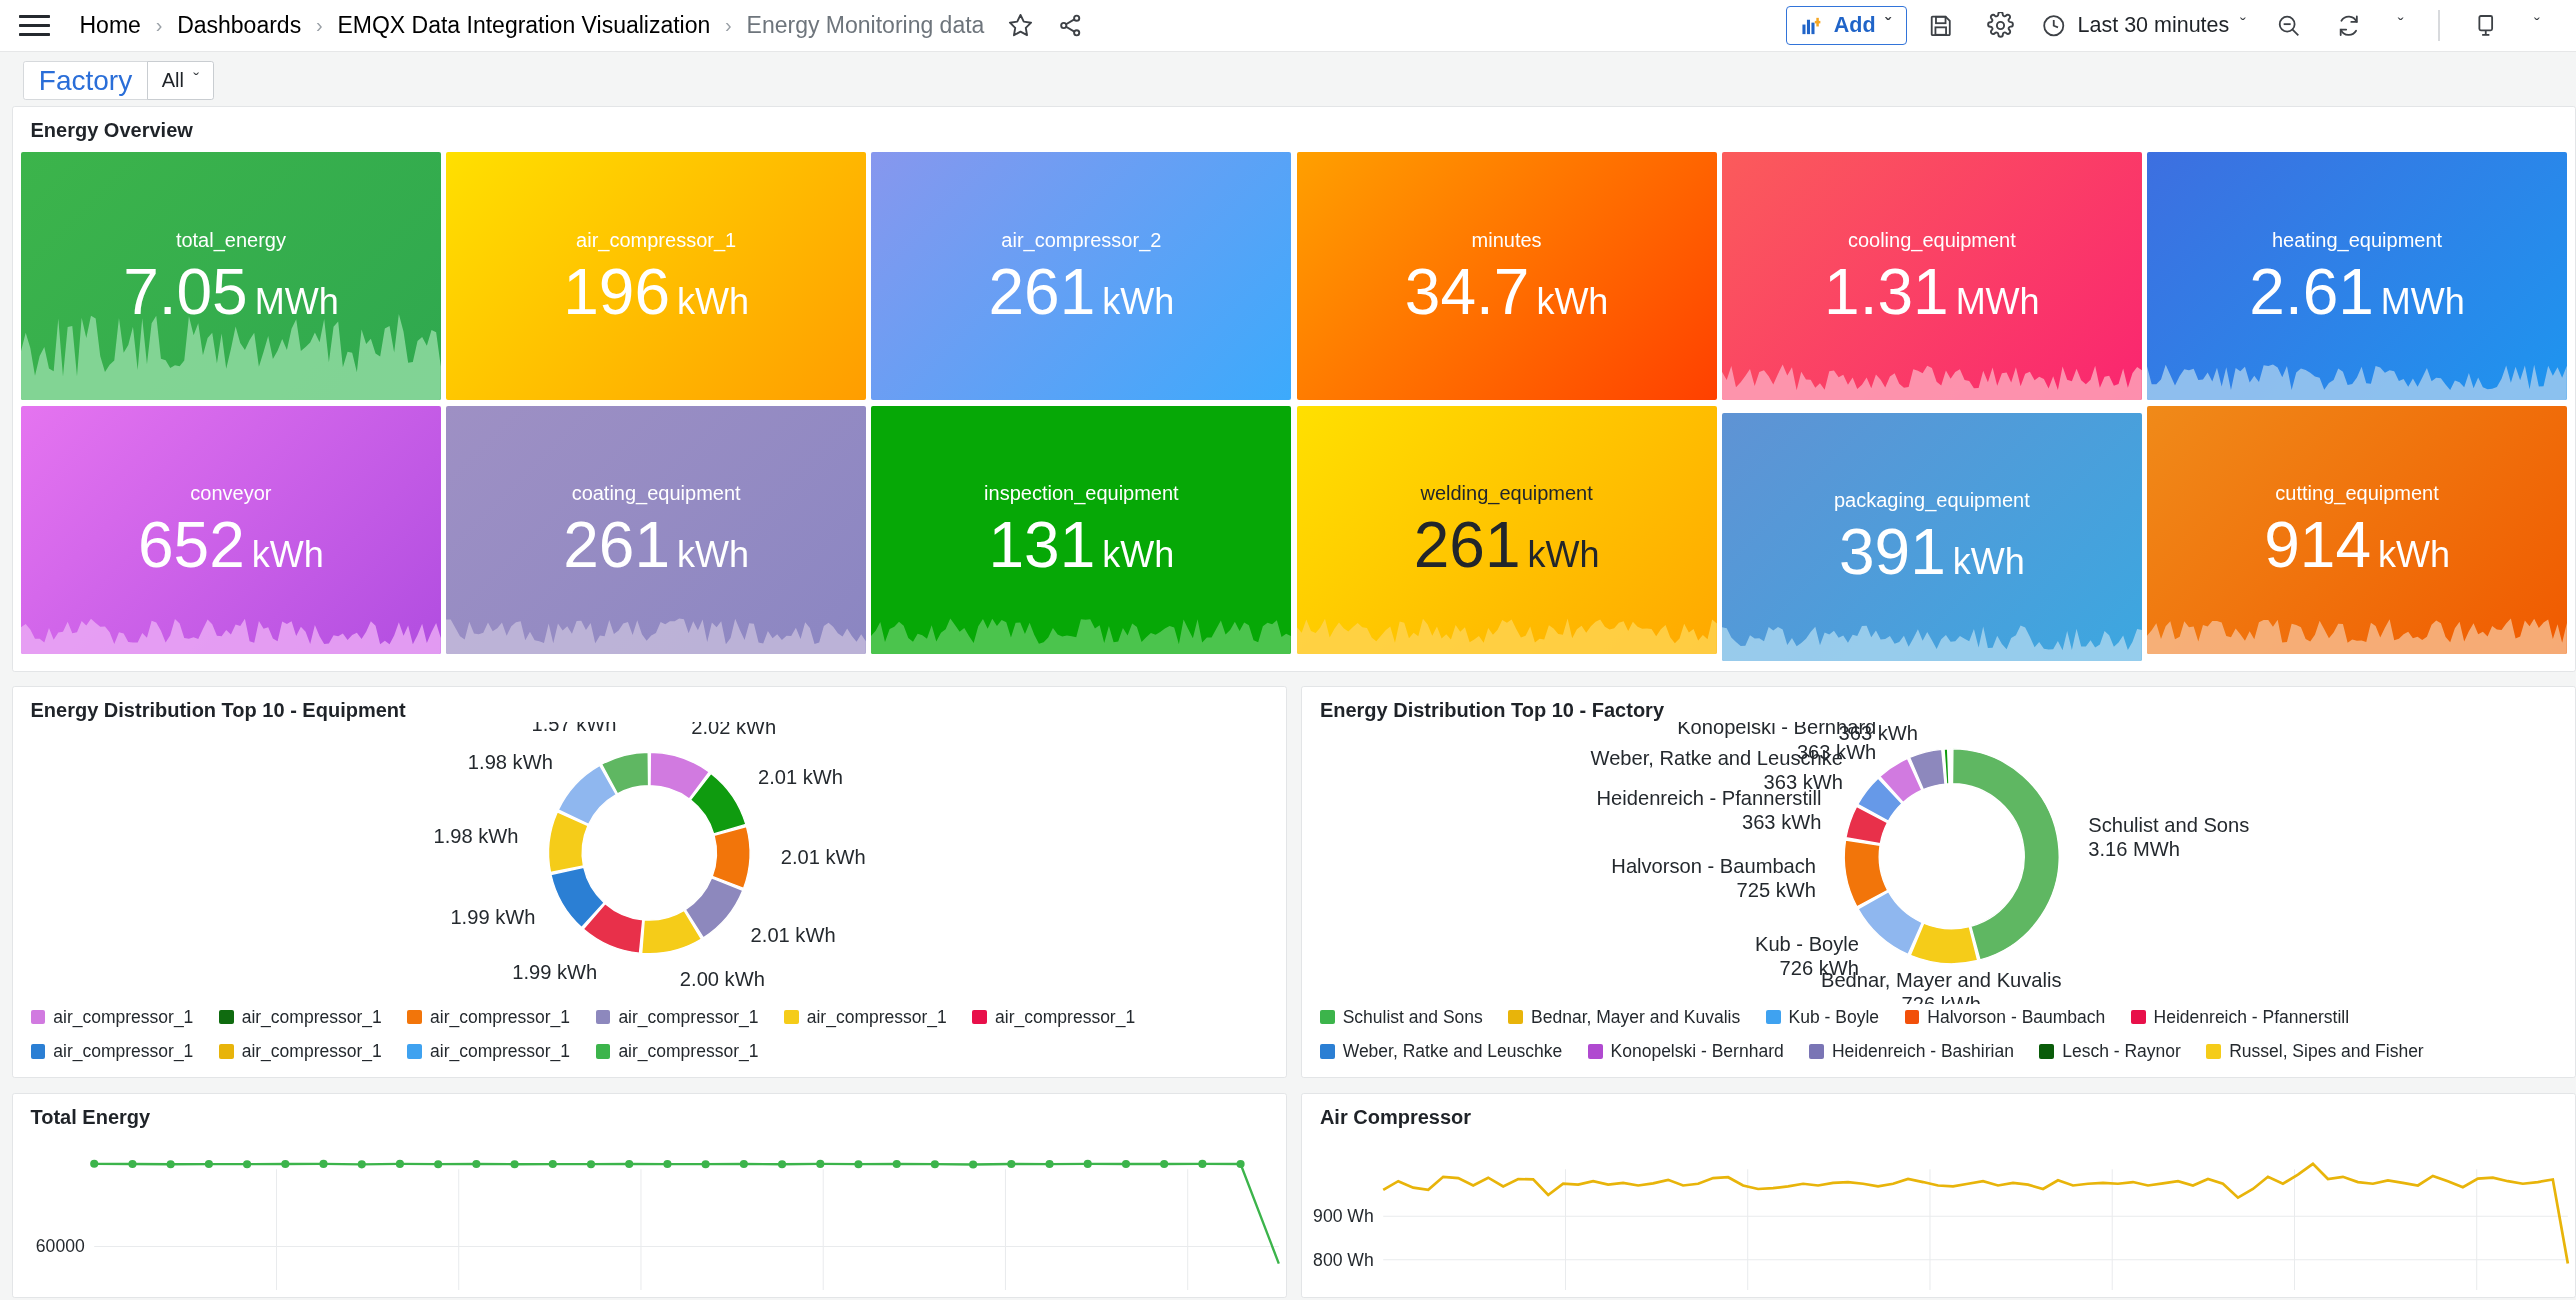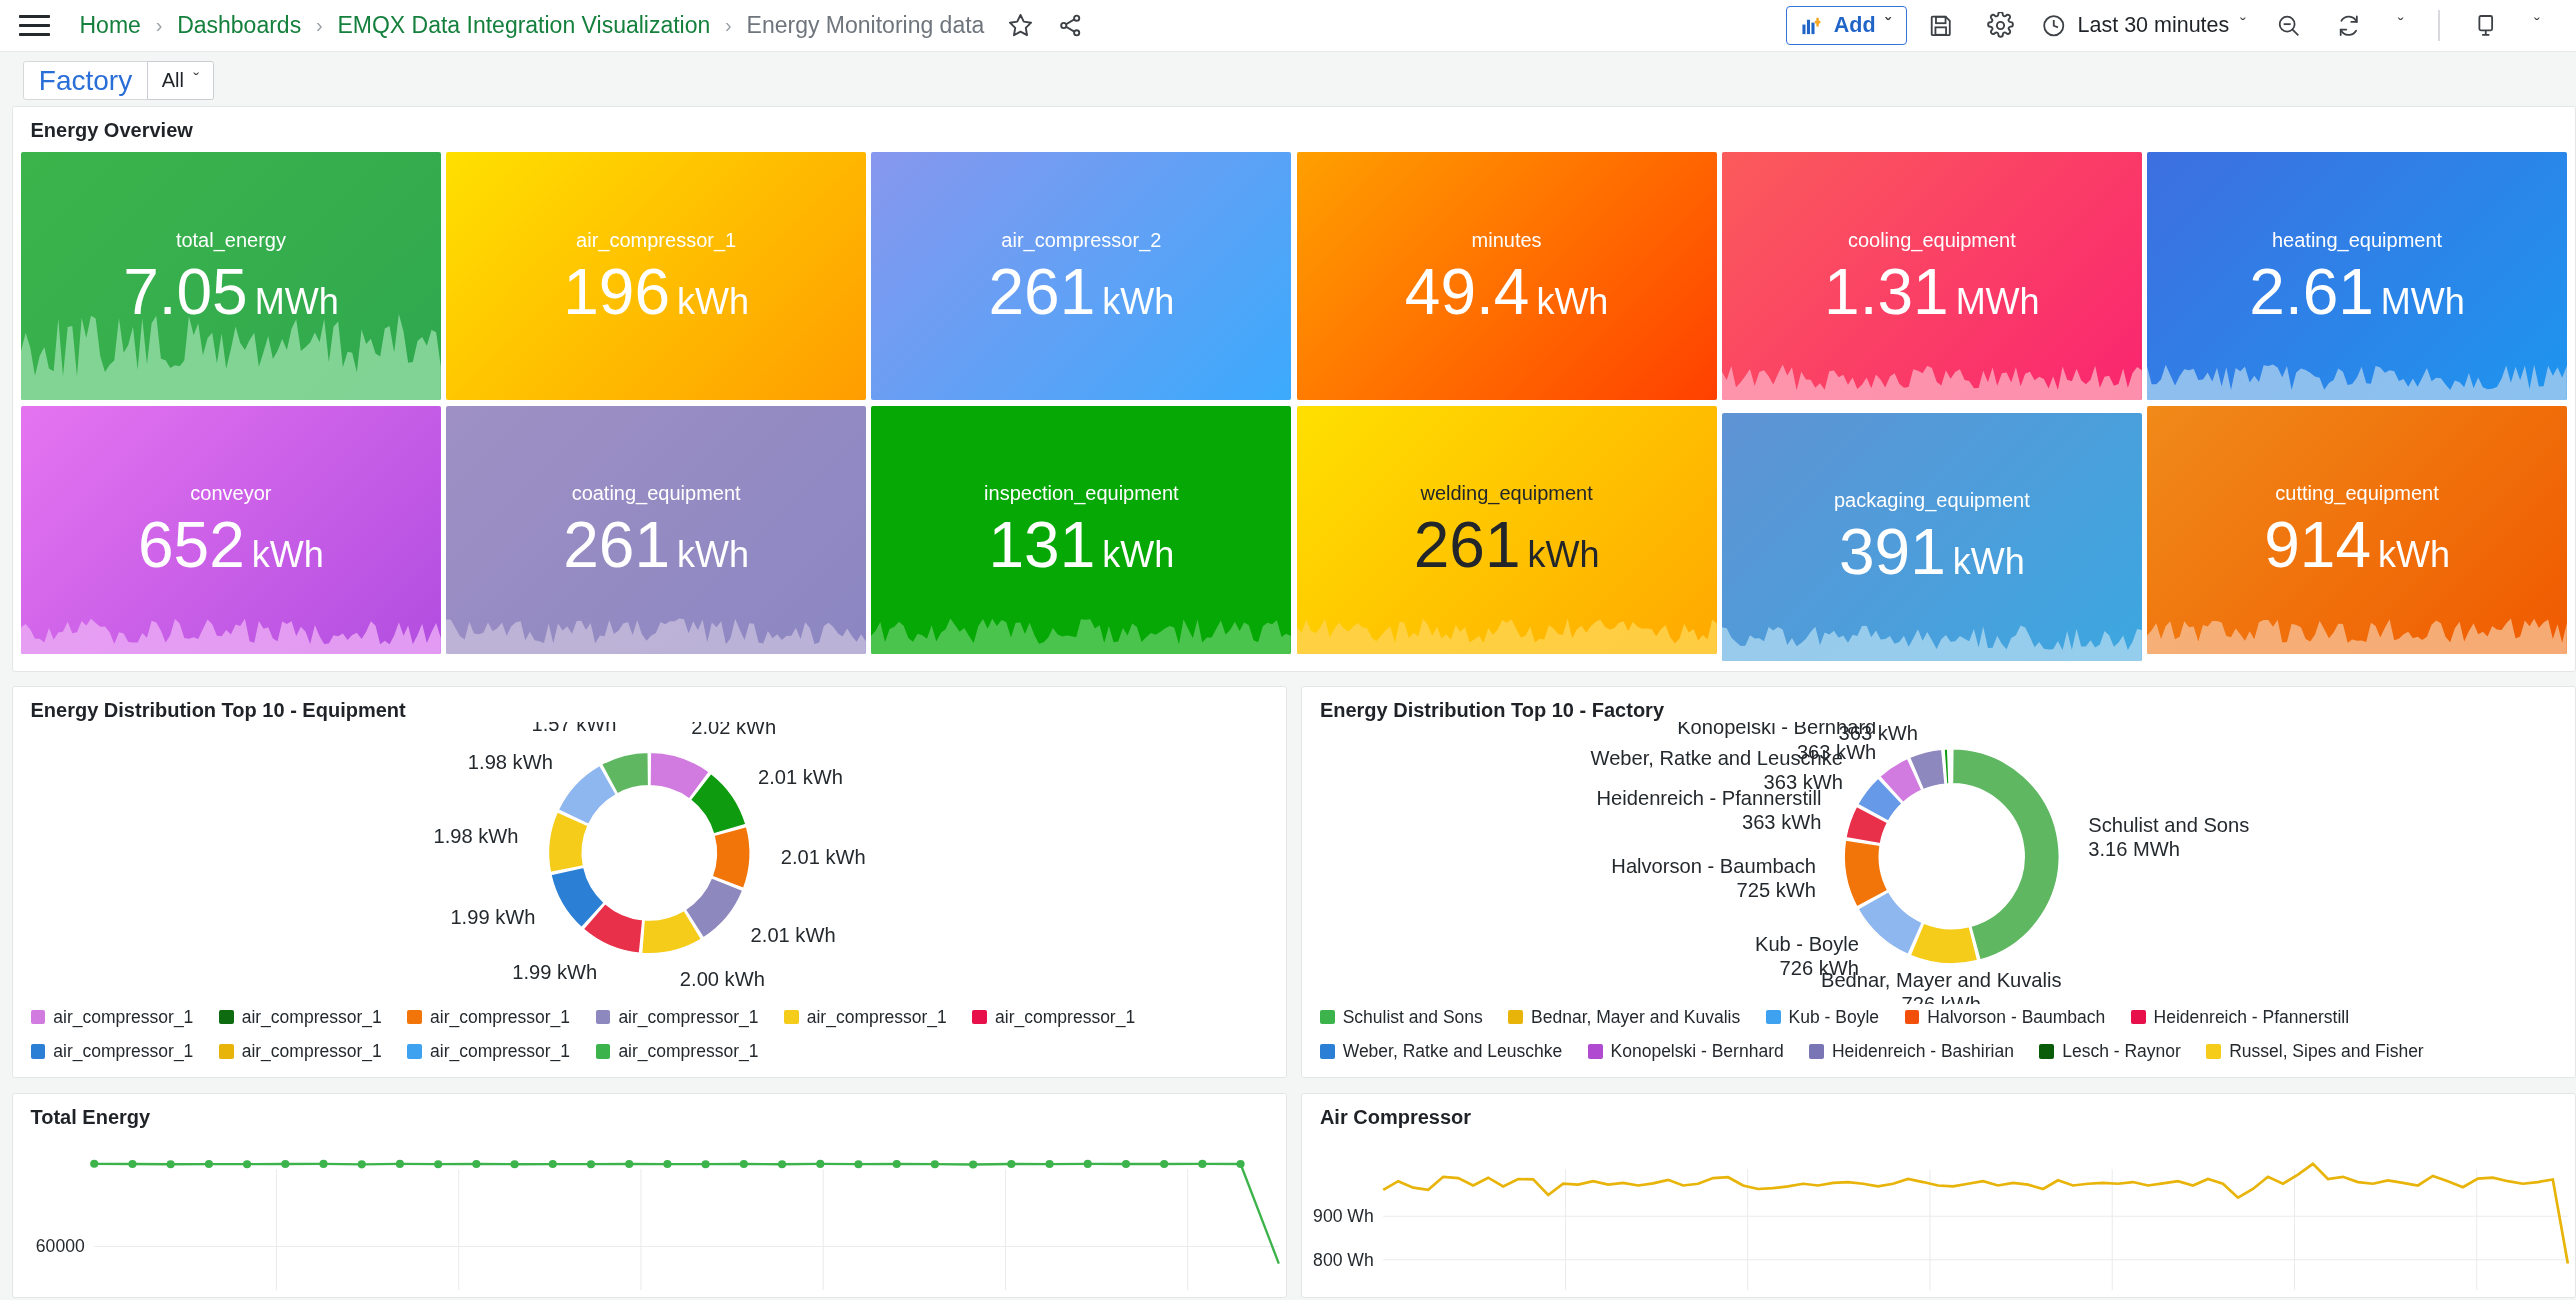--- a/index.html
+++ b/index.html
@@ -14,21 +14,21 @@
   .topnav {
     height: 52px; background: #ffffff;
     display: flex; align-items: center;
     padding: 0 21.5px 0 19px;
     border-bottom: 0.7px solid #e6e7e8;
     position: relative;
   }
   .hamburger { width: 31px; height: 27px; display:flex; flex-direction:column; justify-content:center; gap:5.4px; cursor:pointer; }
   .hamburger span { display:block; height:3.4px; background:#24292e; border-radius:0.7px; }
   .crumbs { display:flex; align-items:center; margin-left: 29.5px; gap: 0px; }
-  .crumb { font-size: 23px; color: #15803d; white-space: nowrap; cursor:pointer; }
+  .crumb { font-size: 23px; color: #000000; white-space: nowrap; cursor:pointer; }
   .crumb.cur { color: #6e757c; cursor: default; }
   .sep { font-size: 20px; color: #9aa0a6; margin: 0 14.8px; }
   .navicon { margin-left: 23px; cursor:pointer; display:flex; align-items:center; }
   .right-tools { margin-left:auto; display:flex; align-items:center; gap: 8px; }
   .addbtn {
     display:flex; align-items:center; gap:9.4px;
     border: 1.3px solid #3274d9; border-radius: 4px;
     height: 39px; padding: 0 14.8px;
     color: #2064c8; font-size: 21.5px; font-weight: 700;
     background:#fff; cursor:pointer; white-space: nowrap;
@@ -233,21 +233,21 @@
         <div class="stat" style="background: linear-gradient(135deg, rgb(135, 151, 238) 0%, rgb(60, 170, 252) 100%); color: rgb(255, 255, 255);">
           <div class="sname">air_compressor_2</div>
           <div class="sval">
             <span class="snum">261</span>
             <span class="sunit">kWh</span>
           </div>
         </div>
         <div class="stat" style="background: linear-gradient(135deg, rgb(255, 160, 0) 0%, rgb(255, 64, 0) 100%); color: rgb(255, 255, 255);">
           <div class="sname">minutes</div>
           <div class="sval">
-            <span class="snum">49.4</span>
+            <span class="snum">34.7</span>
             <span class="sunit">kWh</span>
           </div>
         </div>
         <div class="stat" style="background: linear-gradient(135deg, rgb(251, 91, 91) 0%, rgb(250, 37, 112) 100%); color: rgb(255, 255, 255);">
           <div class="spark">
             <svg viewBox="0 0 600 120" preserveAspectRatio="none" height="47">
               <path d="M0,120 L0.0,48.1 L6.7,68.7 L13.3,33.3 L20.0,87.2 L26.7,74.7 L33.3,59.0 L40.0,40.9 L46.7,84.0 L53.3,48.4 L60.0,44.0 L66.7,59.4 L73.3,80.5 L80.0,53.4 L86.7,29.5 L93.3,57.2 L100.0,36.6 L106.7,94.8 L113.3,47.7 L120.0,67.4 L126.7,68.5 L133.3,88.7 L140.0,77.0 L146.7,93.7 L153.3,46.3 L160.0,44.4 L166.7,62.1 L173.3,55.4 L180.0,81.3 L186.7,62.8 L193.3,91.7 L200.0,80.8 L206.7,62.7 L213.3,89.8 L220.0,55.1 L226.7,68.0 L233.3,88.1 L240.0,59.9 L246.7,51.7 L253.3,78.5 L260.0,88.7 L266.7,87.1 L273.3,41.3 L280.0,45.6 L286.7,51.9 L293.3,32.7 L300.0,38.4 L306.7,73.1 L313.3,83.2 L320.0,44.9 L326.7,65.9 L333.3,48.2 L340.0,41.7 L346.7,69.1 L353.3,71.8 L360.0,89.9 L366.7,89.6 L373.3,45.6 L380.0,74.4 L386.7,37.3 L393.3,83.7 L400.0,51.5 L406.7,50.0 L413.3,75.2 L420.0,36.7 L426.7,85.2 L433.3,52.8 L440.0,47.6 L446.7,69.8 L453.3,60.6 L460.0,66.1 L466.7,90.9 L473.3,59.1 L480.0,94.3 L486.7,34.3 L493.3,68.0 L500.0,72.3 L506.7,40.1 L513.3,69.5 L520.0,80.0 L526.7,68.0 L533.3,32.8 L540.0,88.5 L546.7,60.8 L553.3,58.0 L560.0,83.9 L566.7,79.3 L573.3,39.8 L580.0,88.8 L586.7,50.8 L593.3,35.8 L600.0,43.9 L600,120 Z" fill="#fda2b8" fill-opacity="0.85"></path>
             </svg>
           </div>
           <div class="sname">cooling_equipment</div>

